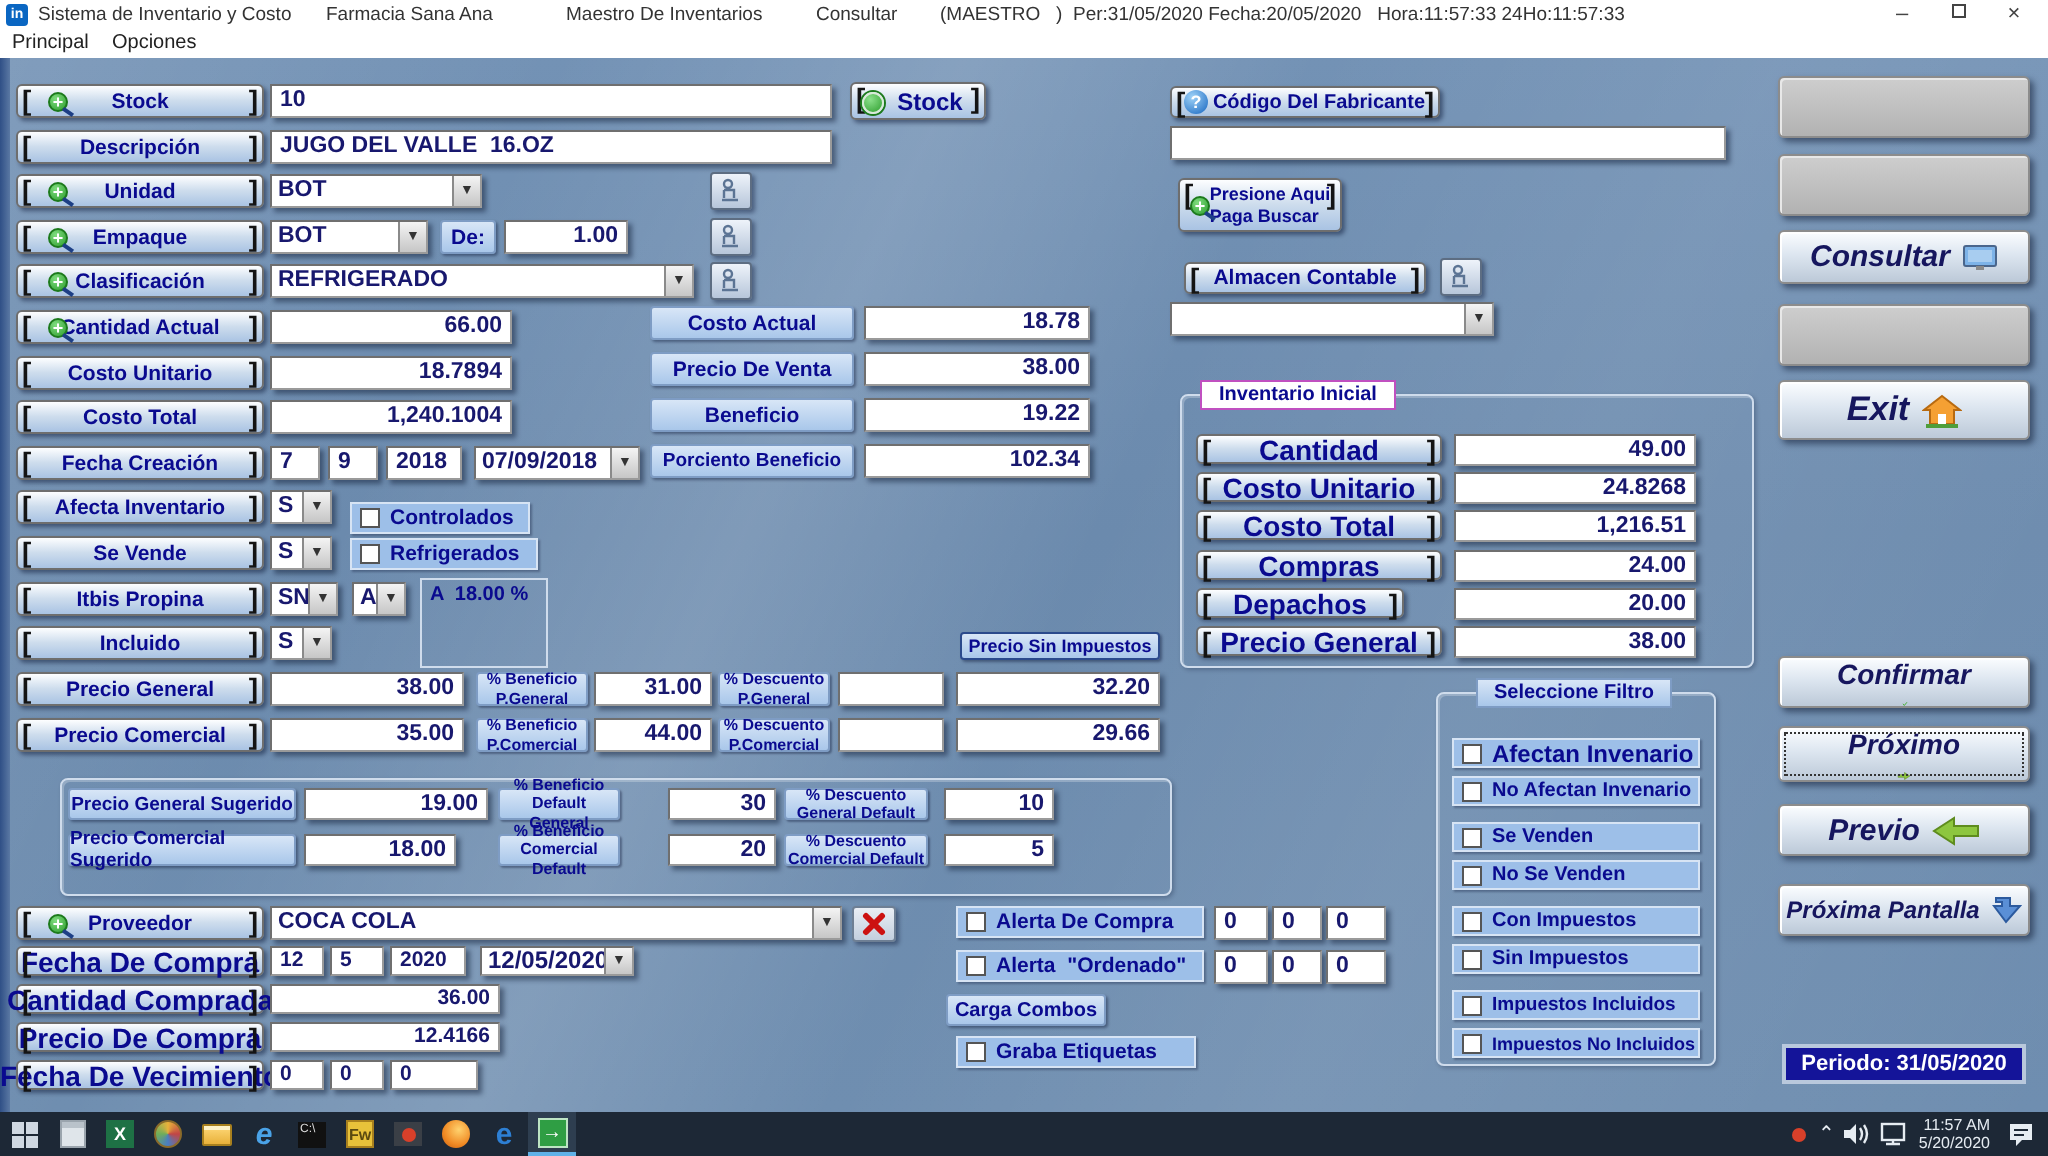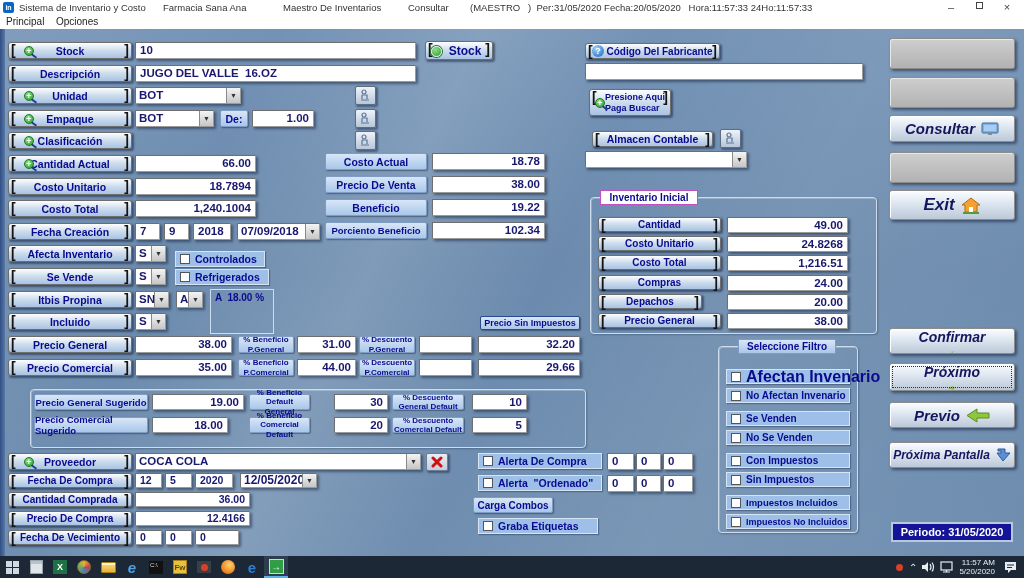--- a/index.html
+++ b/index.html
@@ -20,21 +20,21 @@
     background:
       linear-gradient(115deg, rgba(255,255,255,.10) 0%, rgba(255,255,255,0) 22%, rgba(255,255,255,.14) 38%, rgba(255,255,255,0) 52%, rgba(255,255,255,.08) 70%, rgba(255,255,255,0) 100%),
       linear-gradient(180deg,#7392b5 0%, #6b8aad 45%, #6f8eb0 100%);
   }
   .edge { position:absolute; left:0; top:0; bottom:0; width:5px; background:linear-gradient(90deg,#2f4f86,#5a78a3); }
 
   
   .lbl { position:absolute; height:17px; background:linear-gradient(180deg,#fdfeff,#cedded 48%,#a9c3e3); border:1px solid #6e6e6e; border-radius:3px; box-shadow:1.5px 1.5px 2px rgba(0,10,40,.45); color:#0a0a8f; font-weight:bold; font-size:10.5px; display:flex; align-items:center; justify-content:center; white-space:pre; }
   .lbl::before { content:"["; position:absolute; left:2px; top:-1px; color:#141414; font-weight:900; font-size:14px; }
   .lbl::after { content:"]"; position:absolute; right:2px; top:-1px; color:#141414; font-weight:900; font-size:14px; }
-  .lbl.sm { font-size:10px; height:15px; }
+  .lbl.sm { font-size:14px; height:15px; }
 
   .plus { position:absolute; left:15px; top:3px; width:10px; height:10px; background:radial-gradient(circle at 35% 30%,#7fdc7f,#2e9e2e); border:1px solid #1c7a1c; border-radius:50%; color:#fff; font-size:9px; line-height:8px; text-align:center; font-weight:bold; }
   .plus::after { content:""; position:absolute; left:6px; top:8px; width:6px; height:2px; background:#1d3f86; transform:rotate(35deg); }
 
   
   .mlbl { position:absolute; background:linear-gradient(180deg,#d8e6f7,#a9c7ea); border:1px solid #7e9cc4; border-radius:2px; box-shadow:1px 1px 1.5px rgba(0,10,40,.4); color:#0a0a8f; font-weight:bold; font-size:10.5px; display:flex; align-items:center; justify-content:center; }
   .small2 { position:absolute; background:linear-gradient(180deg,#d8e6f7,#a9c7ea); border:1px solid #7e9cc4; border-radius:2px; box-shadow:1px 1px 1px rgba(0,10,40,.35); color:#0a0a8f; font-weight:bold; font-size:8px; line-height:1.15; text-align:center; white-space:pre-line; display:flex; align-items:center; justify-content:center; }
 
   
   .fld { position:absolute; height:17px; background:#fff; border:1px solid #9a9a9a; border-top-color:#6f6f6f; border-left-color:#6f6f6f; box-shadow:2px 2px 2.5px rgba(5,15,40,.45); color:#18186e; font-weight:bold; font-size:11.5px; line-height:15px; padding:0 4px; white-space:pre; overflow:hidden; }
@@ -129,20 +129,24 @@
     <div class="mlbl" style="left:220px;top:81px;width:28px;height:17px;">De:</div>
     <div class="fld num" style="left:252px;top:81px;width:62px;">1.00</div>
     <div class="pbtn" style="left:355px;top:80px;">
         <svg width="13" height="13" viewBox="0 0 13 13">
           <circle cx="5" cy="3" r="2" fill="none" stroke="#5c7494" stroke-width="1.2"></circle>
           <path d="M3 6 L8 6 L8 10 M3 6 L3 10 M2 11 L10 11" fill="none" stroke="#5c7494" stroke-width="1.2"></path>
         </svg>
       </div>
 
     <div class="lbl" style="left:8px;top:103px;width:124px;"><span class="plus">+</span><span>Clasificación</span></div>
+    <div class="dd" style="left:135px;top:103px;width:212px;">
+        <span class="dd-v">REFRIGERADO</span>
+        <span class="dd-a">▼</span>
+      </div>
     <div class="pbtn" style="left:355px;top:102px;">
         <svg width="13" height="13" viewBox="0 0 13 13">
           <circle cx="5" cy="3" r="2" fill="none" stroke="#5c7494" stroke-width="1.2"></circle>
           <path d="M3 6 L8 6 L8 10 M3 6 L3 10 M2 11 L10 11" fill="none" stroke="#5c7494" stroke-width="1.2"></path>
         </svg>
       </div>
 
     <div class="lbl" style="left:8px;top:126px;width:124px;"><span class="plus">+</span><span>Cantidad Actual</span></div>
     <div class="fld num" style="left:135px;top:126px;width:121px;">66.00</div>
 
@@ -250,21 +254,21 @@
     <div class="fld num" style="left:727px;top:226px;width:121px;height:16px;">1,216.51</div>
     <div class="lbl sm" style="left:598px;top:246px;width:123px;"><span>Compras</span></div>
     <div class="fld num" style="left:727px;top:246px;width:121px;height:16px;">24.00</div>
     <div class="lbl sm" style="left:598px;top:265px;width:104px;"><span>Depachos</span></div>
     <div class="fld num" style="left:727px;top:265px;width:121px;height:16px;">20.00</div>
     <div class="lbl sm" style="left:598px;top:284px;width:123px;"><span>Precio General</span></div>
     <div class="fld num" style="left:727px;top:284px;width:121px;height:16px;">38.00</div>
 
     <div class="grp" style="left:718px;top:317px;width:140px;height:187px;"></div>
     <div class="grptitle" style="left:738px;top:310px;width:98px;background:linear-gradient(180deg,#d8e6f7,#a9c7ea);border:1px solid #7e9cc4;">Seleccione Filtro</div>
-    <div class="chk" style="left:726px;top:340px;width:124px;height:15px;font-size:16px;"><span class="box"></span><span>Afectan Invenario</span></div>
+    <div class="chk" style="left:726px;top:340px;width:124px;height:15px;font-size:12px;"><span class="box"></span><span>Afectan Invenario</span></div>
     <div class="chk" style="left:726px;top:359px;width:124px;height:15px;font-size:10px;"><span class="box"></span><span>No Afectan Invenario</span></div>
     <div class="chk" style="left:726px;top:382px;width:124px;height:15px;font-size:10px;"><span class="box"></span><span>Se Venden</span></div>
     <div class="chk" style="left:726px;top:401px;width:124px;height:15px;font-size:10px;"><span class="box"></span><span>No Se Venden</span></div>
     <div class="chk" style="left:726px;top:424px;width:124px;height:15px;font-size:10px;"><span class="box"></span><span>Con Impuestos</span></div>
     <div class="chk" style="left:726px;top:443px;width:124px;height:15px;font-size:10px;"><span class="box"></span><span>Sin Impuestos</span></div>
     <div class="chk" style="left:726px;top:466px;width:124px;height:15px;font-size:9.5px;"><span class="box"></span><span>Impuestos Incluidos</span></div>
     <div class="chk" style="left:726px;top:485px;width:124px;height:15px;font-size:9px;"><span class="box"></span><span>Impuestos No Incluidos</span></div>
 
     <div class="grp" style="left:30px;top:360px;width:556px;height:59px;"></div>
     <div class="mlbl" style="left:34px;top:365px;width:114px;height:16px;font-size:9.5px;">Precio General Sugerido</div>

